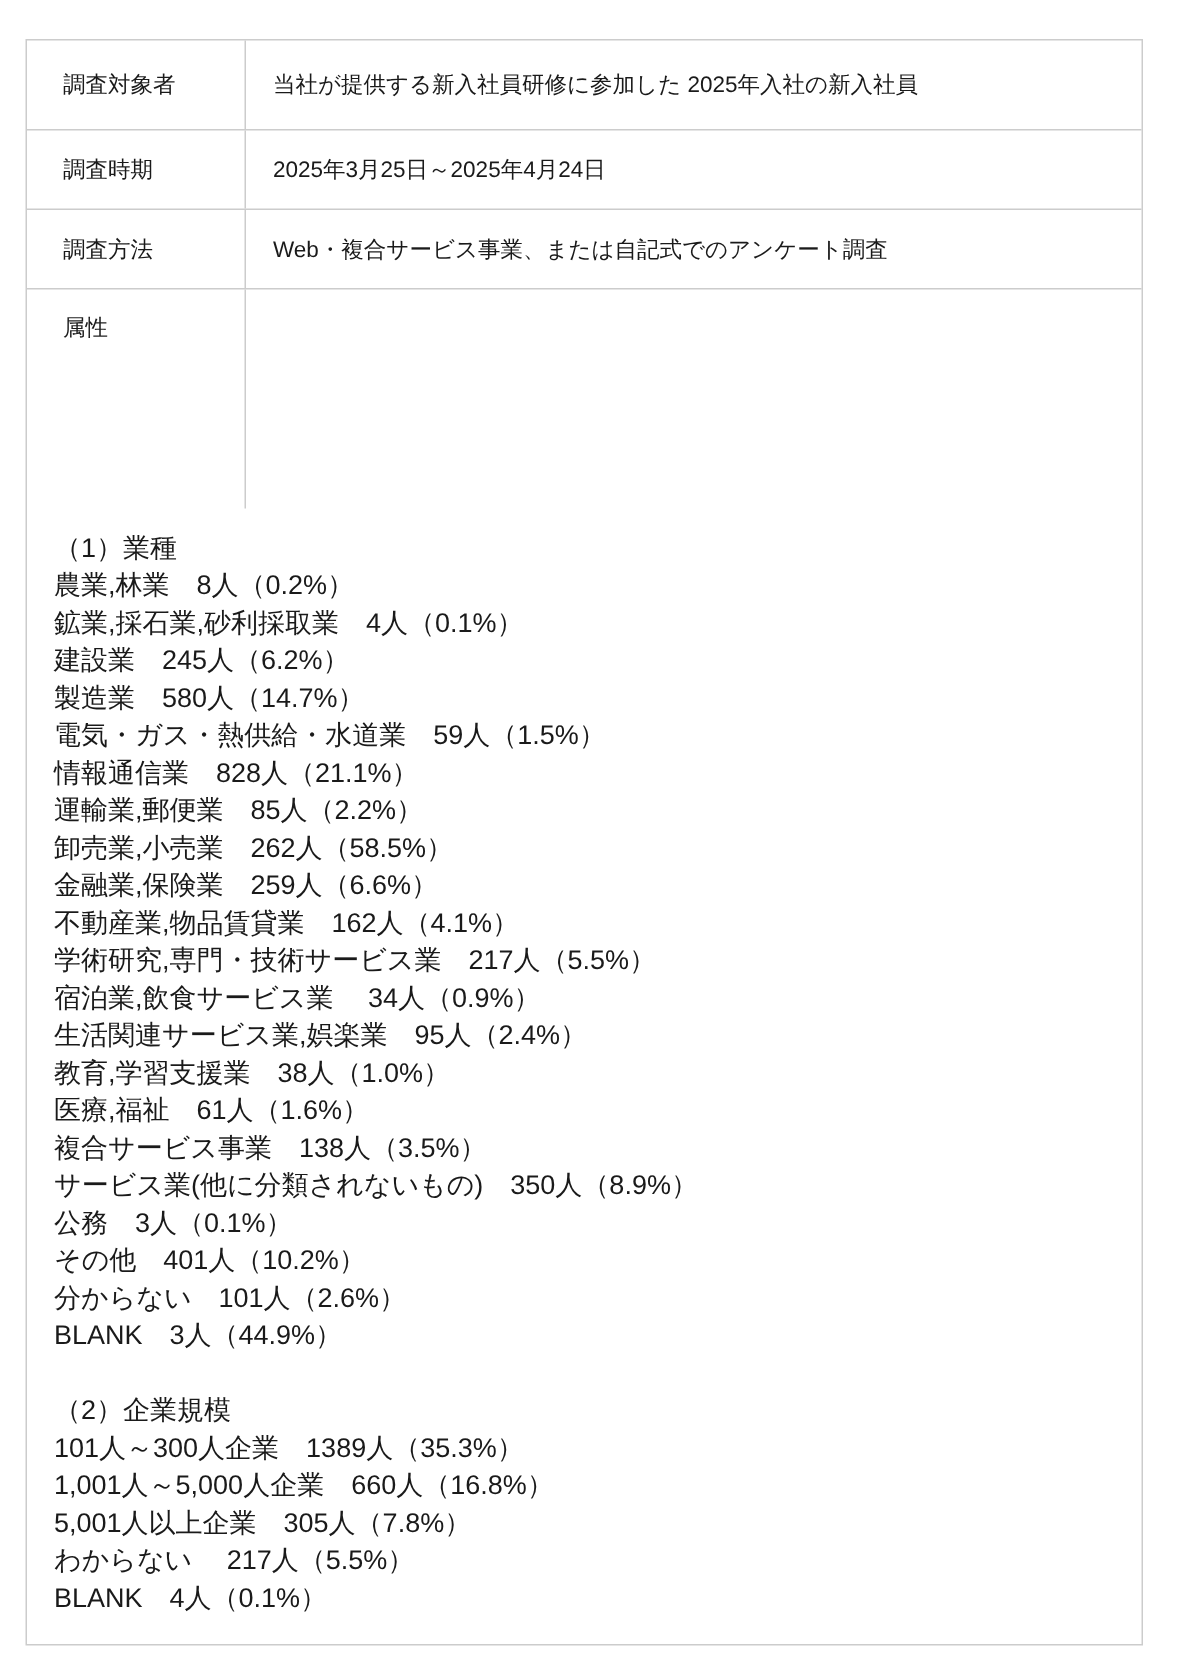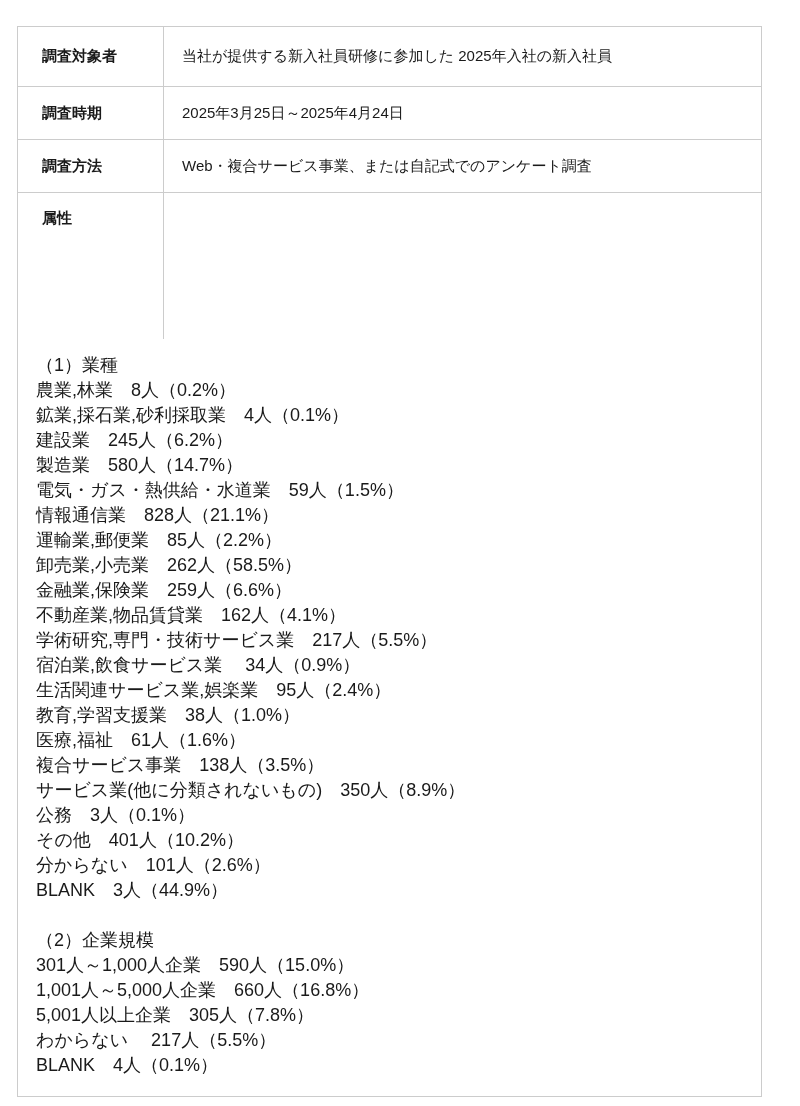--- a/index.html
+++ b/index.html
@@ -26,21 +26,21 @@
   }
   .row { display: flex; border-top: 1px solid #cccccc; }
   .row:first-child { border-top: none; }
   .cell { font-size: 15px; }
   .cell.label {
     flex: 0 0 146px;
     width: 146px;
     border-right: 1px solid #cccccc;
     padding-left: 24px;
     padding-right: 8px;
-    font-weight: bold;
+    font-weight: normal;
     display: flex;
     align-items: center;
   }
   .cell.value {
     flex: 1 1 auto;
     padding-left: 18px;
     padding-right: 14px;
     display: flex;
     align-items: center;
   }
@@ -111,21 +111,21 @@
           <div class="line">複合サービス事業　138人（3.5%）</div>
           <div class="line">サービス業(他に分類されないもの)　350人（8.9%）</div>
           <div class="line">公務　3人（0.1%）</div>
           <div class="line">その他　401人（10.2%）</div>
           <div class="line">分からない　101人（2.6%）</div>
           <div class="line">BLANK　3人（44.9%）</div>
         </div>
 
         <div class="section section-gap">
           <div class="line">（2）企業規模</div>
-          <div class="line">301人～1,000人企業　590人（15.0%）</div>
+          <div class="line">101人～300人企業　1389人（35.3%）</div>
           <div class="line">1,001人～5,000人企業　660人（16.8%）</div>
           <div class="line">5,001人以上企業　305人（7.8%）</div>
           <div class="line">わからない　 217人（5.5%）</div>
           <div class="line">BLANK　4人（0.1%）</div>
         </div>
 
       </div>
     </div>
 
   </div>

